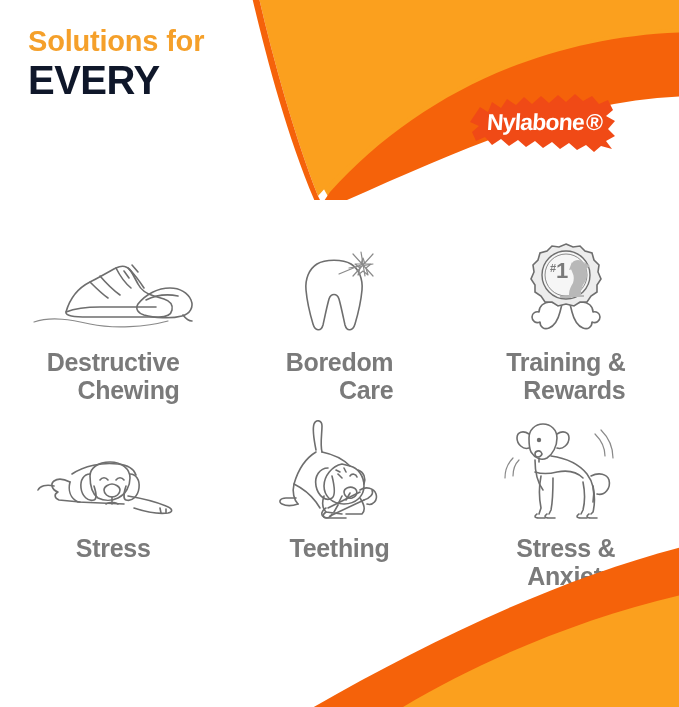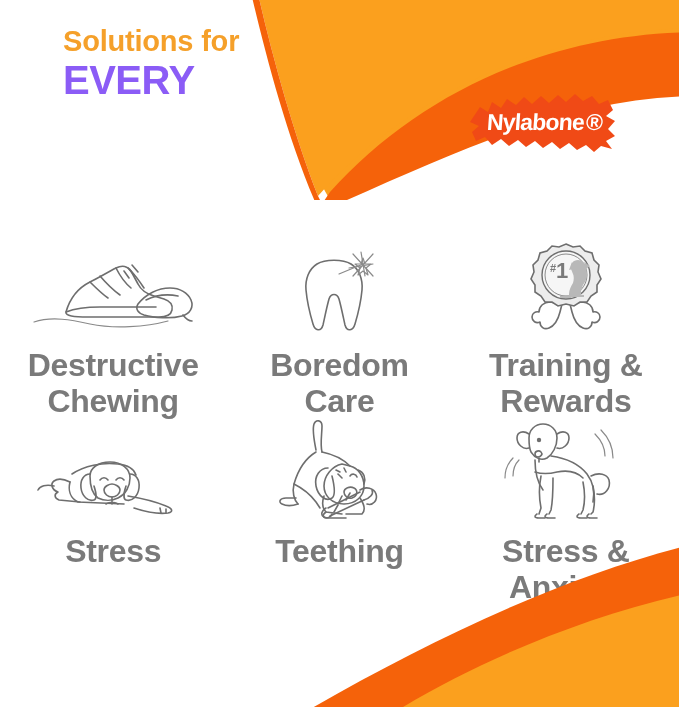--- a/index.html
+++ b/index.html
@@ -32,35 +32,34 @@
     left: 0; bottom: 0;
     width: 679px; height: 170px;
   }
 
   
   .headline {
     position: absolute;
     left: 28px;
     top: 26px;
     width: 330px;
-    margin-left: 35px;
   }
   .headline-line1 {
     font-size: 29px;
     font-weight: bold;
     color: #F5A02A;
     line-height: 1.05;
     letter-spacing: -0.2px;
     white-space: nowrap;
   }
   .headline-line2,
   .headline-line3 {
     font-size: 40px;
     font-weight: bold;
-    color: #8b5cf6;
+    color: #0f172a;
     line-height: 1.12;
     letter-spacing: -0.5px;
     white-space: nowrap;
   }
   .headline-line2 { margin-top: 2px; }
 
   
   .logo {
     position: absolute;
     left: 466px;
@@ -108,23 +107,23 @@
   }
   .cell-art {
     height: 100px;
     display: flex;
     align-items: flex-end;
     justify-content: center;
   }
   .cell-art svg { display: block; }
   .cell-label {
     margin-top: 10px;
-    text-align: center;
+    text-align: right;
     color: #7A7A7A;
-    font-size: 32px;
+    font-size: 25px;
     font-weight: bold;
     line-height: 1.12;
     letter-spacing: -0.3px;
     white-space: pre-line;
   }
   .line-art {
     fill: none;
     stroke: #6E6E6E;
     stroke-width: 1.6;
     stroke-linecap: round;

